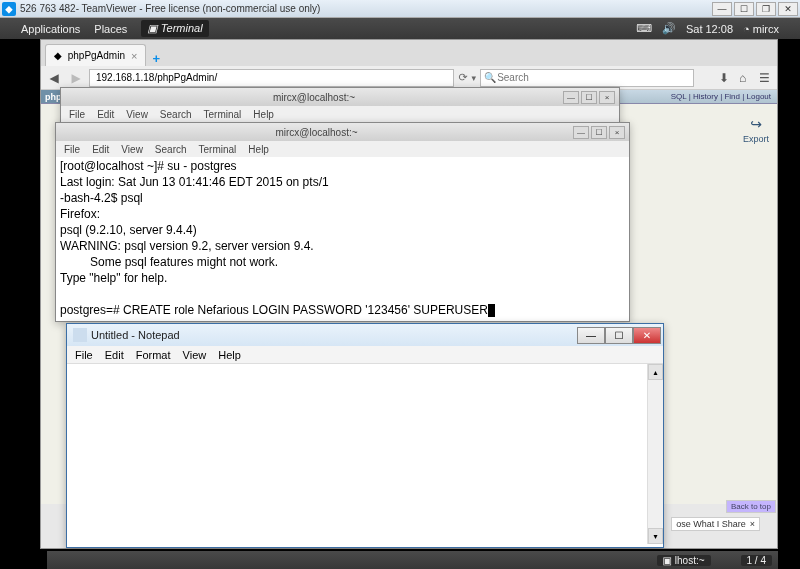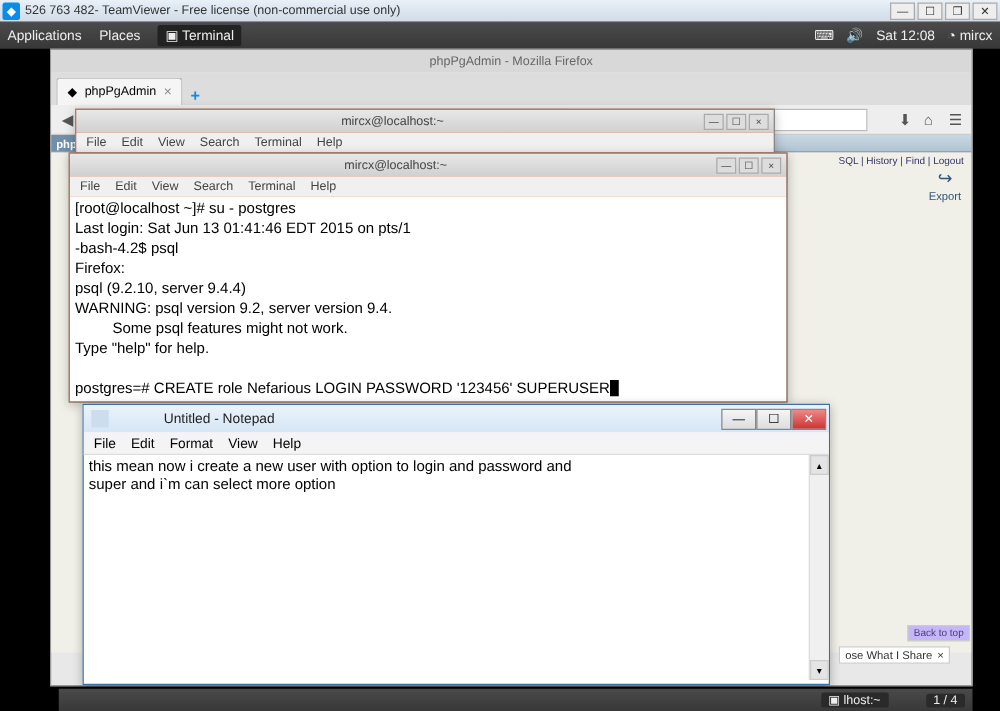--- a/index.html
+++ b/index.html
@@ -6,24 +6,24 @@
 body { width: 800px; height: 569px; background: #000; overflow: hidden; position: relative; }
 
 
 .tv-titlebar { height: 18px; background: linear-gradient(#e8f0f8, #d0dce8); display: flex; align-items: center; font-size: 10px; color: #333; padding: 0 2px; border-bottom: 1px solid #aaa; }
 .tv-icon { width: 14px; height: 14px; background: #0a8de8; margin-right: 4px; display: flex; align-items: center; justify-content: center; color: #fff; font-weight: bold; font-size: 9px; border-radius: 2px; }
 .tv-title { flex: 1; }
 .tv-wincontrols { display: flex; gap: 2px; }
 .tv-wincontrols span { width: 20px; height: 14px; border: 1px solid #aaa; background: #eee; display: flex; align-items: center; justify-content: center; font-size: 9px; cursor: pointer; }
 
 
-.gnome-panel { height: 21px; background: linear-gradient(#4a4a4a, #383838); display: flex; align-items: center; color: #eee; font-size: 11px; padding: 0 6px; }
+.gnome-panel { height: 21px; background: linear-gradient(#4a4a4a, #383838); display: flex; align-items: center; color: #eee; font-size: 11px; padding: 0 21px; }
 .gnome-panel-left { display: flex; gap: 14px; align-items: center; }
 .gnome-panel-item { cursor: pointer; }
-.gnome-panel-item.active { background: #222; padding: 2px 6px; border-radius: 2px; }
+.gnome-panel-item.active { background: #222; padding: 2px 6px; border-radius: 2px; font-style: italic; }
 .gnome-panel-right { margin-left: auto; display: flex; gap: 10px; align-items: center; }
 
 
 .desktop-area { position: absolute; left: 40px; right: 22px; top: 39px; bottom: 22px; background: #585858; }
 
 
 .firefox-window { position: absolute; left: 0; right: 0; top: 0; height: 510px; background: #e8e8e8; border: 1px solid #999; }
 .ff-titlebar { height: 18px; background: #d8d8d8; display: flex; align-items: center; justify-content: center; font-size: 10px; color: #666; }
 .ff-tabbar { height: 26px; background: #ddd; display: flex; align-items: flex-end; padding: 0 4px; }
 .ff-tab { height: 22px; background: #f5f5f5; border: 1px solid #bbb; border-bottom: none; border-radius: 3px 3px 0 0; padding: 0 8px; display: flex; align-items: center; font-size: 10px; gap: 6px; }
@@ -37,21 +37,21 @@
 .ff-search { flex: 0.9; height: 18px; border: 1px solid #bbb; background: #fff; font-size: 10px; padding: 0 4px; }
 .ff-search-wrap { flex: 0.9; position: relative; display: flex; align-items: center; }
 .ff-search-icon { position: absolute; left: 4px; font-size: 10px; color: #888; }
 .ff-search { padding-left: 16px; }
 .ff-toolbar-icons { display: flex; gap: 6px; }
 .ff-toolbar-icons span { width: 14px; height: 14px; color: #555; font-size: 12px; cursor: pointer; }
 
 
 .phppg-strip { height: 14px; background: linear-gradient(#c8d8e4, #b0c4d0); border-bottom: 1px solid #88a; display: flex; }
 .phppg-logo { width: 50px; background: #7090a8; color: #fff; font-size: 9px; font-weight: bold; display: flex; align-items: center; padding-left: 4px; }
-.phppg-links { margin-left: auto; font-size: 8px; padding: 16px 6px; color: #336; }
+.phppg-links { margin-left: auto; font-size: 8px; padding: 2px 6px; color: #336; }
 .phppg-links span { cursor: pointer; }
 .phppg-body { background: #f0f0e8; height: 400px; display: flex; justify-content: flex-end; padding: 8px; }
 .phppg-export { display: flex; flex-direction: column; align-items: center; color: #357; font-size: 9px; gap: 2px; margin-top: 4px; }
 
 
 .term-window { position: absolute; background: #c2410c; border: 1px solid #888; box-shadow: 0 2px 8px rgba(0,0,0,0.25); }
 .term-titlebar { height: 18px; background: linear-gradient(#e8e8e8, #d0d0d0); display: flex; align-items: center; font-size: 10px; color: #444; padding: 0 4px; }
 .term-title-text { flex: 1; text-align: center; }
 .term-wc { display: flex; gap: 2px; }
 .term-wc span { width: 16px; height: 13px; background: #ddd; border: 1px solid #aaa; font-size: 8px; display: flex; align-items: center; justify-content: center; cursor: pointer; }
@@ -59,21 +59,21 @@
 .term-menubar span { cursor: pointer; }
 .term-body { background: #fff; font-family: "Courier New", monospace; font-size: 12px; line-height: 15px; color: #000; padding: 2px 4px; white-space: pre; }
 .cursor { background: #000; display: inline-block; width: 7px; height: 13px; vertical-align: middle; }
 
 .term-back { left: 20px; top: 48px; width: 560px; height: 50px; }
 
 .term-main { left: 15px; top: 83px; width: 575px; height: 200px; }
 
 
 .notepad { position: absolute; left: 26px; top: 284px; width: 598px; height: 225px; border: 1px solid #3b6ea5; background: #fff; box-shadow: 0 2px 8px rgba(0,0,0,0.3); }
-.np-titlebar { height: 22px; background: linear-gradient(#eaf3fb, #d6e6f5); display: flex; align-items: center; font-size: 11px; padding: 0 2px; gap: 40px; }
+.np-titlebar { height: 22px; background: linear-gradient(#eaf3fb, #d6e6f5); display: flex; align-items: center; font-size: 11px; padding: 0 2px; }
 .np-icon { width: 14px; height: 14px; background: #cde; margin: 0 4px; }
 .np-title { flex: 1; color: #222; }
 .np-wc { display: flex; }
 .np-wc span { width: 28px; height: 17px; border: 1px solid #888; display: flex; align-items: center; justify-content: center; font-size: 10px; cursor: pointer; }
 .np-min { background: linear-gradient(#f5f5f5,#ddd); }
 .np-max { background: linear-gradient(#f5f5f5,#ddd); }
 .np-close { background: linear-gradient(#e88,#c33); color: #fff; }
 .np-menubar { height: 18px; background: #f4f4f4; font-size: 11px; display: flex; gap: 12px; padding: 0 8px; align-items: center; border-bottom: 1px solid #ddd; }
 .np-menubar span { cursor: pointer; }
 .np-body { font-family: "Courier New", monospace; font-size: 12px; padding: 2px 4px; position: relative; height: 180px; }
@@ -117,21 +117,20 @@
     <span>⌨</span>
     <span>🔊</span>
     <span>Sat 12:08</span>
     <span>◔ <span>mircx</span></span>
   </div>
 </div>
 
 <div class="desktop-area">
 
   <div class="firefox-window">
-    <div class="ff-titlebar">phpPgAdmin - Mozilla Firefox</div>
     <div class="ff-tabbar">
       <div class="ff-tab">
         <span>◆</span>
         <span>phpPgAdmin</span>
         <span class="ff-tab-close">×</span>
       </div>
       <span class="ff-newtab">+</span>
     </div>
     <div class="ff-addressbar">
       <span class="ff-nav-btn">◀</span>
@@ -227,22 +226,20 @@
       </div>
     </div>
     <div class="np-menubar">
       <span>File</span>
       <span>Edit</span>
       <span>Format</span>
       <span>View</span>
       <span>Help</span>
     </div>
     <div class="np-body">
-      <div style="white-space:pre-wrap;padding-right:18px">this mean now i create a new user with option to login and password and
-super and i`m can select more option</div>
       <div class="np-scroll">
         <div class="np-scroll-up">▴</div>
         <div class="np-scroll-down">▾</div>
       </div>
     </div>
   </div>
 
   <div class="backtotop">Back to top</div>
   <div class="what-share">
     <span>ose What I Share</span><span class="what-share-x">×</span>

